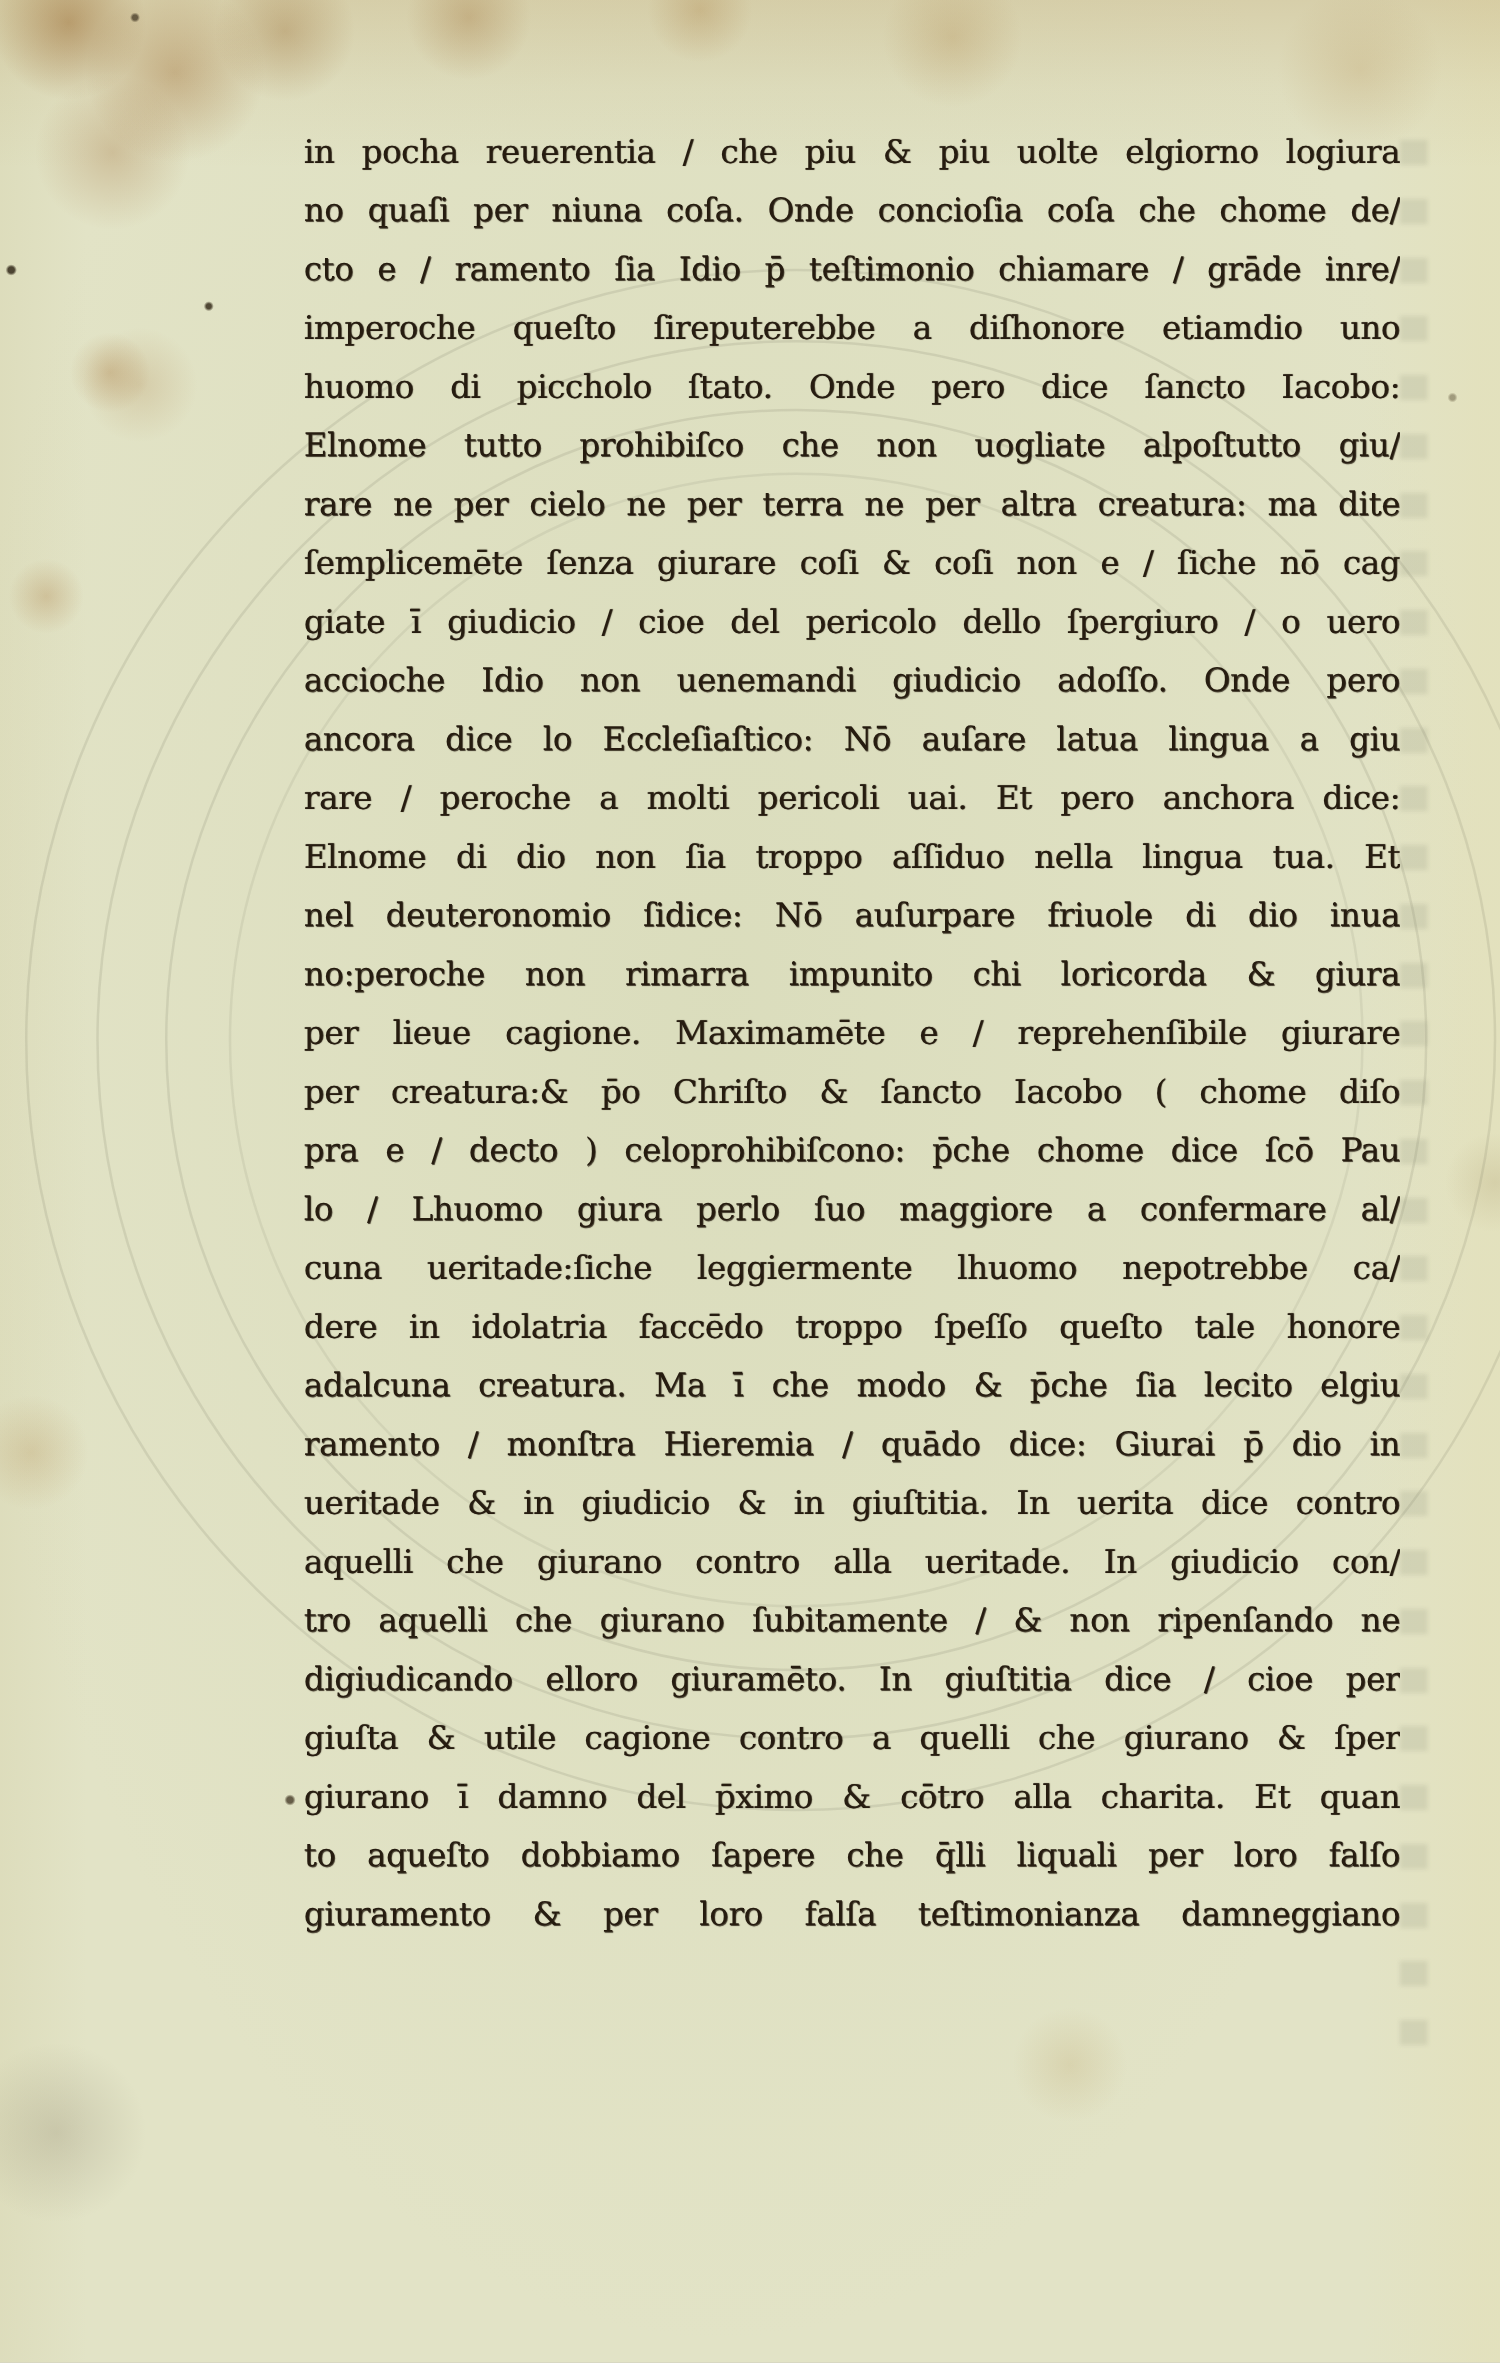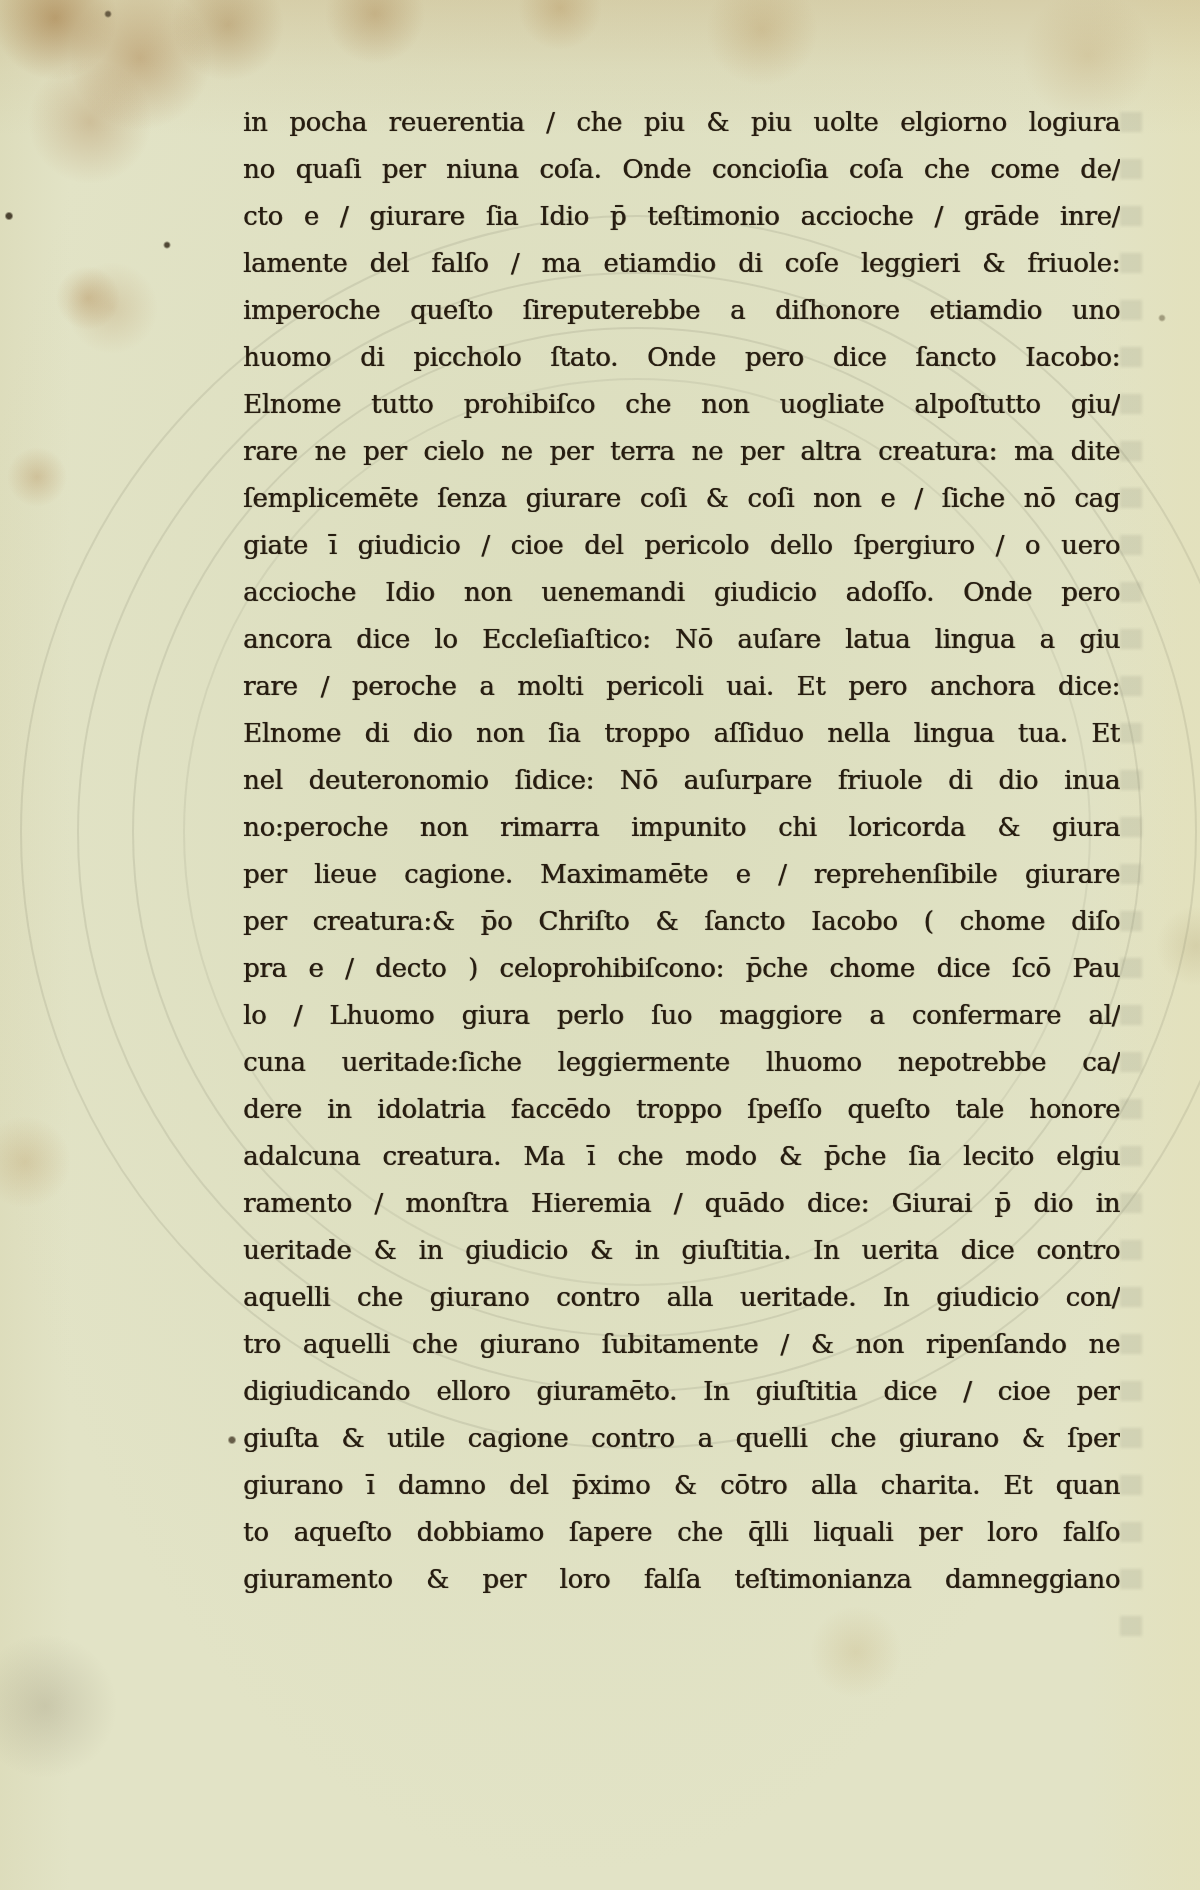--- a/index.html
+++ b/index.html
@@ -113,23 +113,22 @@
 
   <div class="ghost-circle" id="gc1"></div>
   <div class="ghost-circle" id="gc2"></div>
   <div class="ghost-circle" id="gc3"></div>
   <div class="ghost-circle" id="gc4"></div>
 
   <div id="ghost-column"></div>
 
   <div id="text-block">
       <div class="text-line">in pocha reuerentia / che piu &amp; piu uolte elgiorno logiura</div>
-      <div class="text-line">no quaſi per niuna coſa. Onde concioſia coſa che come de/</div>
-      <div class="text-line">cto e / giurare ſia Idio p̄ teſtimonio accioche / grāde inre/</div>
-      <div class="text-line">lamente del falſo / ma etiamdio di coſe leggieri &amp; friuole:</div>
+      <div class="text-line">no quaſi per niuna coſa. Onde concioſia coſa che chome de/</div>
+      <div class="text-line">cto e / ramento ſia Idio p̄ teſtimonio chiamare / grāde inre/</div>
       <div class="text-line">imperoche queſto ſireputerebbe a diſhonore etiamdio uno</div>
       <div class="text-line">huomo di piccholo ſtato. Onde pero dice ſancto Iacobo:</div>
       <div class="text-line">Elnome tutto prohibiſco che non uogliate alpoſtutto giu/</div>
       <div class="text-line">rare ne per cielo ne per terra ne per altra creatura: ma dite</div>
       <div class="text-line">ſemplicemēte ſenza giurare coſi &amp; coſi non e / ſiche nō cag</div>
       <div class="text-line">giate ī giudicio / cioe del pericolo dello ſpergiuro / o uero</div>
       <div class="text-line">accioche Idio non uenemandi giudicio adoſſo. Onde pero</div>
       <div class="text-line">ancora dice lo Eccleſiaſtico: Nō auſare latua lingua a giu</div>
       <div class="text-line">rare / peroche a molti pericoli uai. Et pero anchora dice:</div>
       <div class="text-line">Elnome di dio non ſia troppo aſſiduo nella lingua tua. Et</div>

